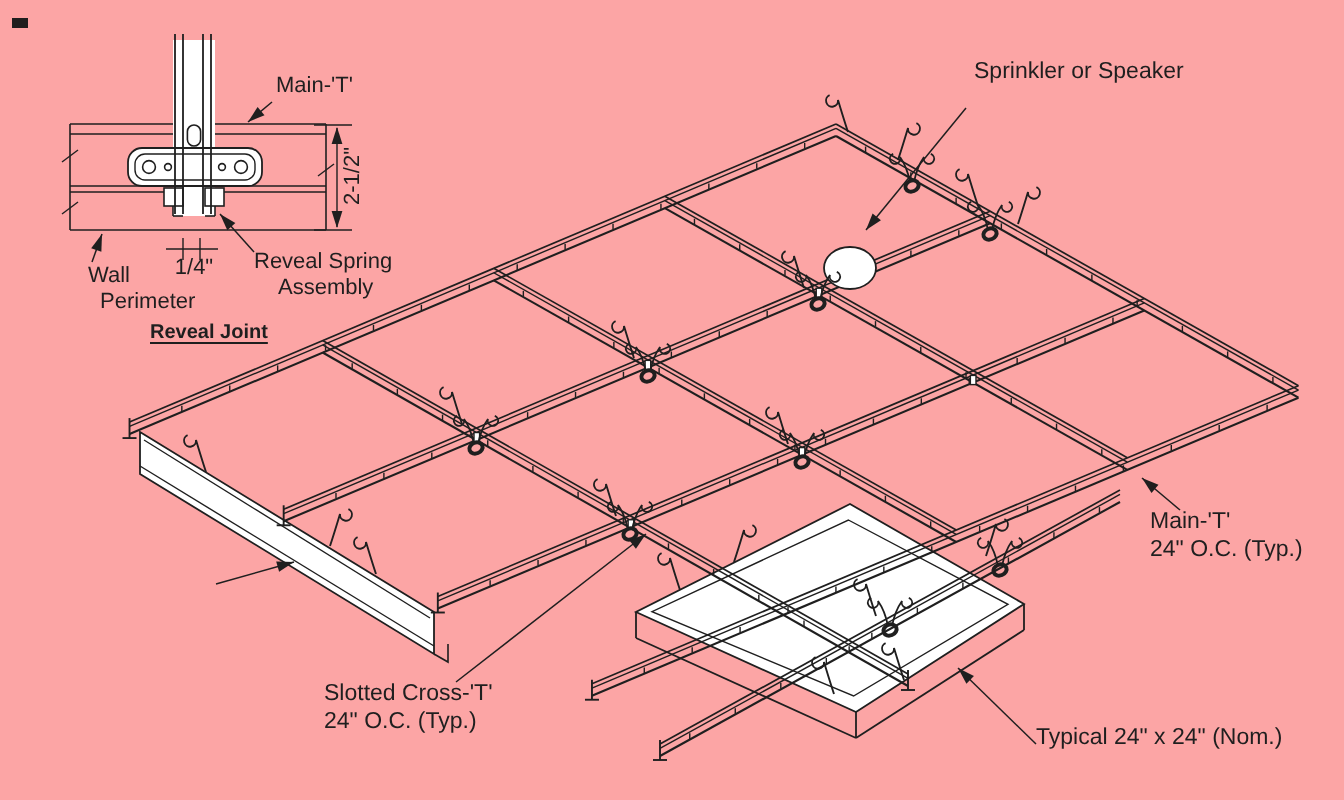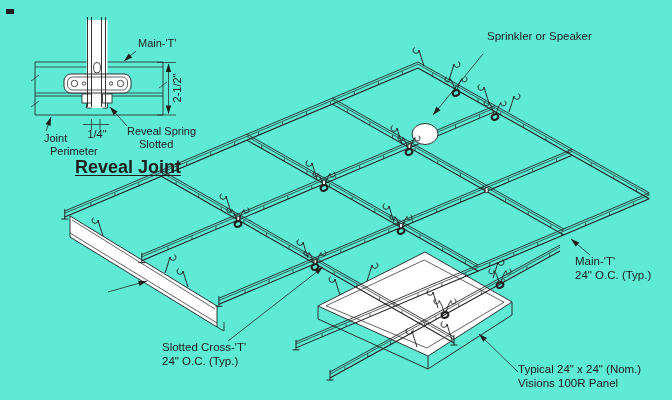--- a/index.html
+++ b/index.html
@@ -1,21 +1,21 @@
 <!DOCTYPE html>
 <html><head>
 <meta charset="utf-8">
 <style>
   html,body{margin:0;padding:0;background:#ffffff;}
-  .stage{position:relative;width:672px;height:400px;background:#5eead4;overflow:hidden;
+  .stage{position:relative;width:672px;height:400px;background:#fca5a5;overflow:hidden;
          font-family:"Liberation Sans", sans-serif;color:#1f1f1f;}
   svg{position:absolute;left:0;top:0;}
   .lbl{position:absolute;font-size:11.5px;line-height:14px;white-space:nowrap;}
   .sm{font-size:11px;line-height:13px;}
-  .ttl{font-weight:bold;font-size:18px;text-decoration:underline;text-underline-offset:2px;padding-left:12px;}
+  .ttl{font-weight:bold;font-size:10px;text-decoration:underline;text-underline-offset:2px;padding-left:12px;}
   .rot{transform:translate(-50%,-50%) rotate(-90deg);transform-origin:center;}
   .ctr{text-align:center;}
 </style>
 </head>
 <body>
 
 <div class="stage">
   <svg id="diagram" width="672" height="400" viewBox="0 0 672 400">
       <rect x="6" y="9" width="8" height="5" fill="#1f1f1f"></rect>
       <path d="M 70 216 L 217 306 L 217 327 L 70 237 Z" stroke="#1f1f1f" stroke-width="0.9" fill="#fff"></path>
@@ -288,24 +288,23 @@
   <div class="lbl" style="left:162px;top:340px">
     <div>Slotted Cross-'T'</div>
     <div>24" O.C. (Typ.)</div>
   </div>
   <div class="lbl" style="left:575px;top:254px">
     <div>Main-'T'</div>
     <div>24" O.C. (Typ.)</div>
   </div>
   <div class="lbl" style="left:518px;top:362px">
     <div>Typical 24" x 24" (Nom.)</div>
-    <div>Visions 100R Panel</div>
   </div>
 
   <div class="lbl sm" style="left:138px;top:37px">Main-'T'</div>
   <div class="lbl sm rot" style="left:177px;top:88px">2-1/2"</div>
   <div class="lbl sm ctr" style="left:84px;top:128px;width:26px">1/4"</div>
   <div class="lbl sm" style="left:127px;top:125px">Reveal Spring</div>
-  <div class="lbl sm" style="left:139px;top:138px">Slotted</div>
-  <div class="lbl sm" style="left:44px;top:132px">Joint</div>
+  <div class="lbl sm" style="left:139px;top:138px">Assembly</div>
+  <div class="lbl sm" style="left:44px;top:132px">Wall</div>
   <div class="lbl sm" style="left:50px;top:145px">Perimeter</div>
   <div class="lbl ttl" style="left:63px;top:160px">Reveal Joint</div>
 </div>
 
 </body></html>

